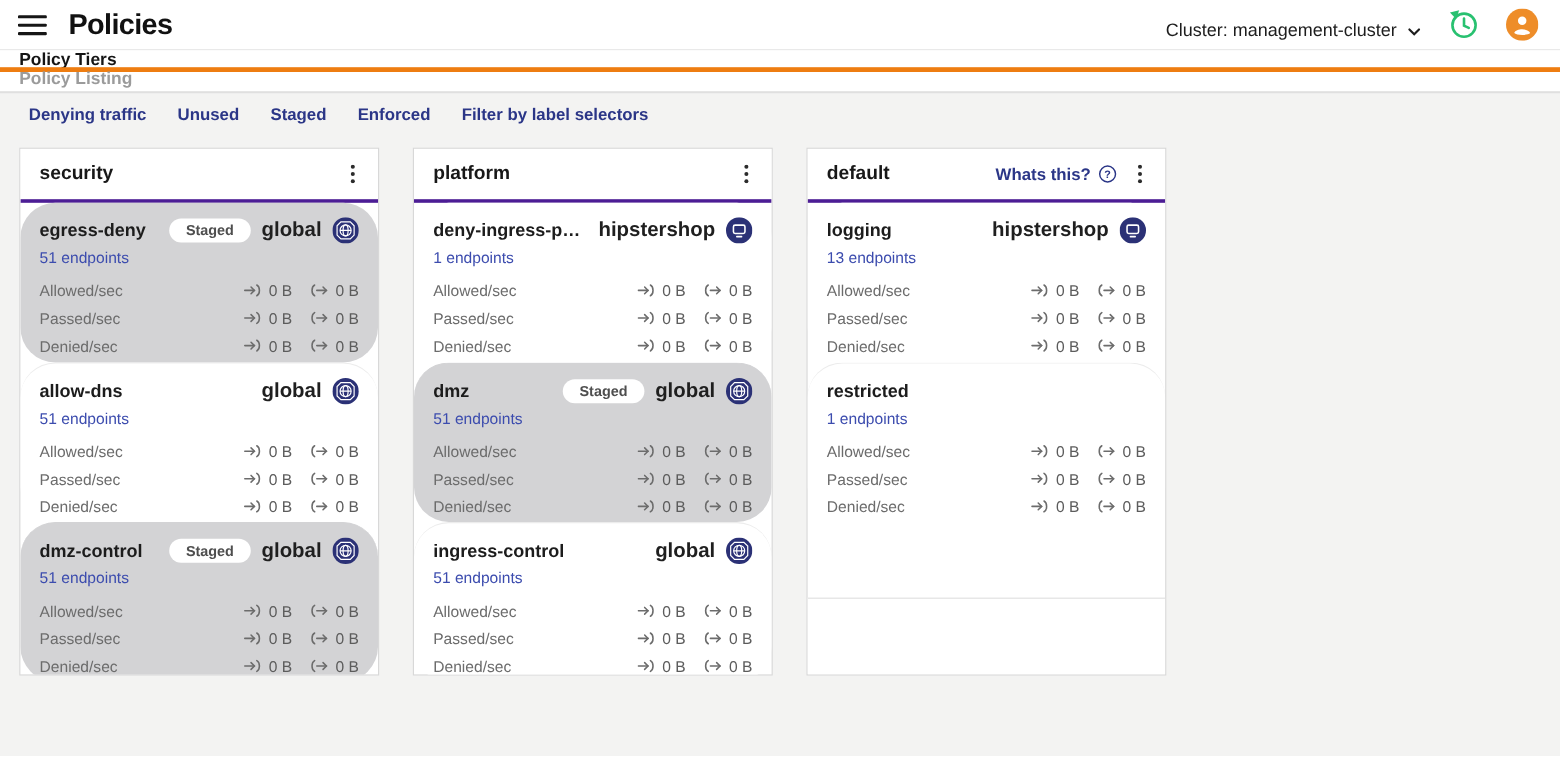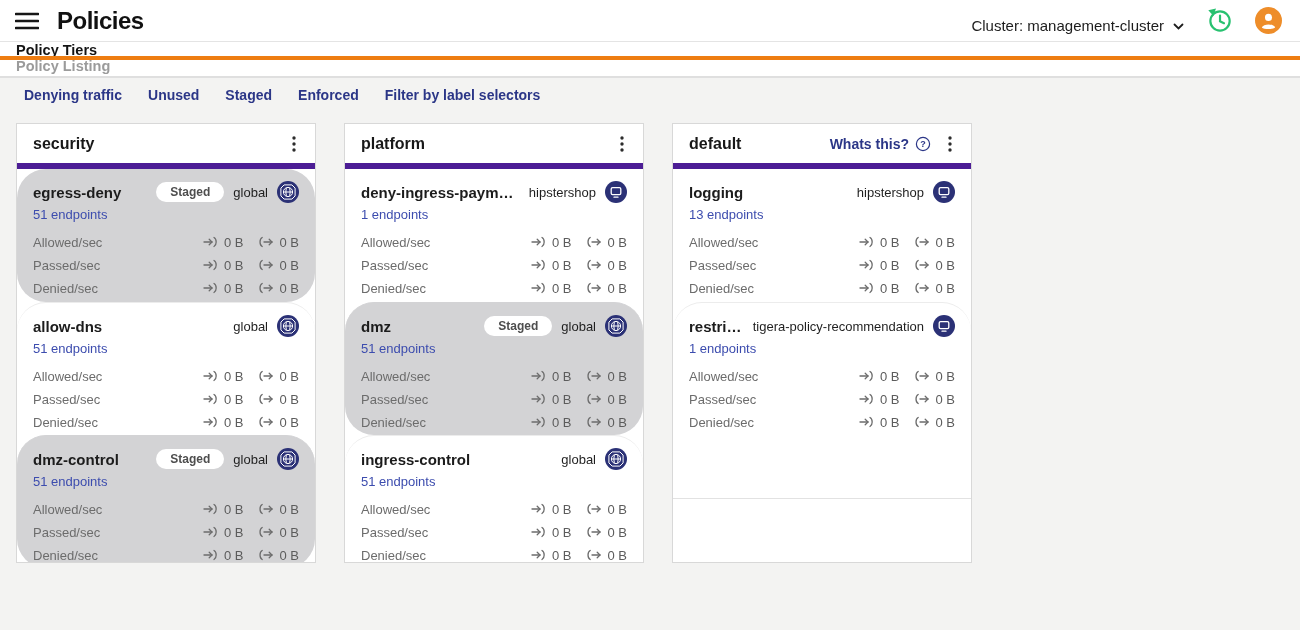--- a/index.html
+++ b/index.html
@@ -38,36 +38,36 @@
     display:flex; align-items:center; justify-content:center; cursor:pointer; }
   .export-hl span { color:#2b3687; font-size:14px; font-weight:600; }
   .recommend-link { margin-left:10px; color:#2b3687; font-size:14.5px; font-weight:600; cursor:pointer; }
 
   .quick-filters { display:flex; gap:26px; padding:9px 0 0 24px; }
   .quick-filters span { color:#2b3687; font-size:14px; font-weight:600; cursor:pointer; }
 
   
   .tiers-row { display:flex; gap:28px; padding:20px 0 0 16px; height:460px; align-items:stretch; }
   .tier-card { width:300px; flex:none; background:#fff; border:1px solid #d8d8d8; display:flex; flex-direction:column; overflow:hidden; }
-  .tier-header { height:45px; flex:none; display:flex; align-items:center; padding:0 12px 0 16px; border-bottom:6px solid #4c1d95; background:#fff; }
+  .tier-header { height:45px; flex:none; display:flex; align-items:center; padding:0 12px 0 16px; border-bottom:3px solid #4c1d95; background:#fff; }
   .tier-name { font-size:16px; font-weight:800; color:#181818; }
   .tier-header-right { margin-left:auto; display:flex; align-items:center; gap:10px; }
   .tier-help { display:flex; align-items:center; gap:6px; color:#2b3687; font-size:14px; font-weight:600; cursor:pointer; }
   .kebab { width:18px; height:20px; display:flex; align-items:center; justify-content:center; cursor:pointer; }
   .tier-body { display:flex; flex-direction:column; flex:1 1 auto; }
   .tier-filler { flex:1 1 auto; background:#fff; border-top:1px solid #e2e2e2; }
 
   .policy { height:133px; flex:none; padding:11px 16px 0 16px; background:#fff; border-top:1px solid #ececec; cursor:pointer;border-radius:29px; }
   .policy:first-child { border-top:none; }
   .policy.shaded { background:#d3d3d5; border-top-color:#d3d3d5; }
   .p-head { display:flex; align-items:center; height:24px; }
   .p-name { font-size:15px; font-weight:700; color:#1c1c1c; white-space:nowrap; overflow:hidden; text-overflow:ellipsis; flex:1 1 auto; min-width:0; }
   .p-right { margin-left:8px; display:flex; align-items:center; gap:9px; flex:none; }
   .staged-pill { background:#fff; color:#4e4e4e; font-size:12px; font-weight:600; border-radius:11px; padding:3px 14px; }
-  .p-scope { font-size:13px; font-weight:400; color:#1f1f1f; white-space:nowrap; }
+  .p-scope { font-size:17px; font-weight:700; color:#1f1f1f; white-space:nowrap; }
   .scope-icon { width:22px; height:22px; display:block; }
   .p-endpoints { margin-top:3px; height:20px; font-size:13px; font-weight:400; color:#3c4cae; cursor:pointer; display:inline-block; }
   .m-row { display:flex; align-items:center; margin-top:7px; height:16px; }
   .m-label { font-size:13px; color:#6c6c6c; }
   .m-vals { margin-left:auto; display:flex; align-items:center; gap:15px; }
   .m-val { display:flex; align-items:center; gap:5px; font-size:13px; color:#5c5c5c; }
   .mi { display:block; }
 </style>
 </head>
 <body>
@@ -761,32 +761,20 @@
                   </svg>
                   <span>0 B</span>
                 </span>
       </span>
     </div>
   </div>
 
   <div class="policy">
     <div class="p-head">
       <span class="p-name">restricted</span>
-      <span class="p-right">
-
-        <span class="p-scope">tigera-policy-recommendation</span>
-
-        <svg class="scope-icon" viewBox="0 0 22 22">
-          <circle cx="11" cy="11" r="11" fill="#2b3176"></circle>
-          <g stroke="#ffffff" stroke-width="1.3" fill="none" stroke-linecap="round">
-            <rect x="6.2" y="6.6" width="9.6" height="7" rx="1.4"></rect>
-            <path d="M9 16.2 H13"></path>
-          </g>
-        </svg>
-      </span>
     </div>
     <span class="p-endpoints">1 endpoints</span>
     <div class="m-row">
       <span class="m-label">Allowed/sec</span>
       <span class="m-vals">
         <span class="m-val">
                   <svg class="mi" width="16" height="12" viewBox="0 0 16 12" fill="none" stroke="#6c6c6c" stroke-width="1.3" stroke-linecap="round">
                     <path d="M1 6 H9"></path>
                     <path d="M6.2 3.2 L9 6 L6.2 8.8"></path>
                     <path d="M11 1.5 C13.9 3 13.9 9 11 10.5"></path>

